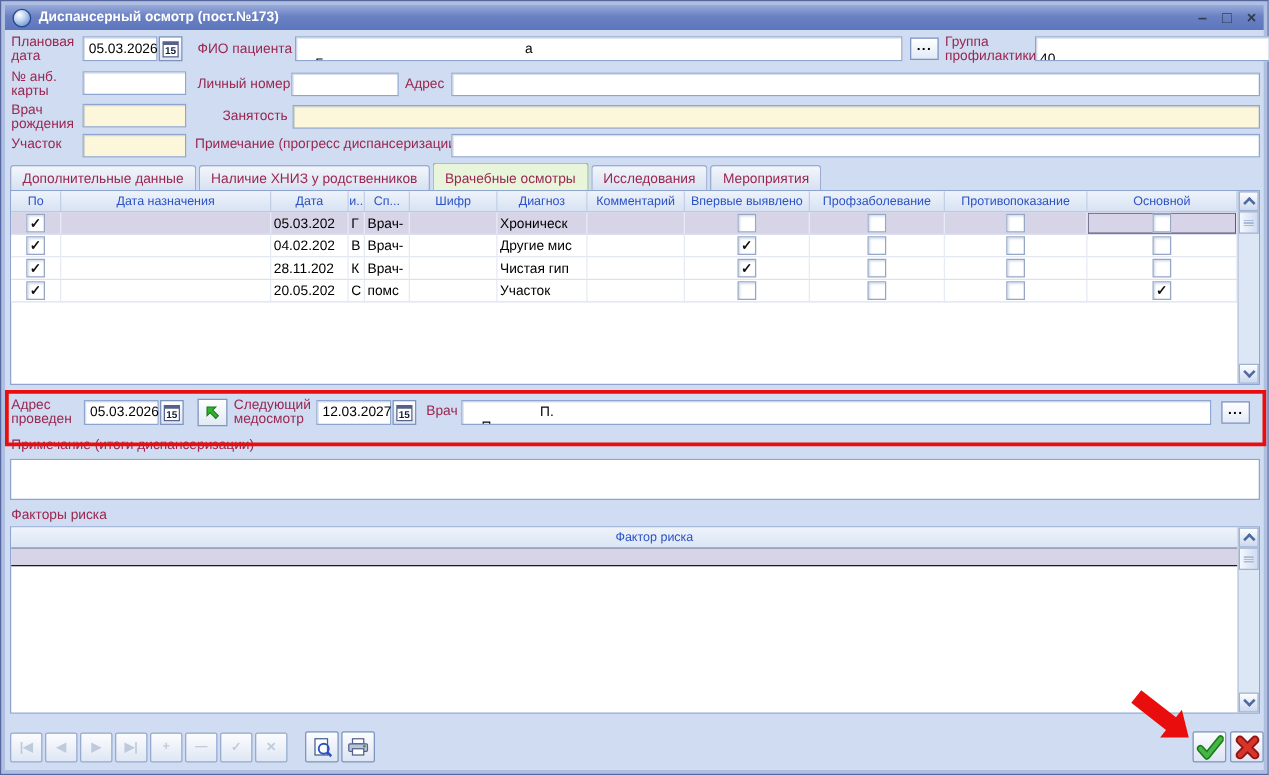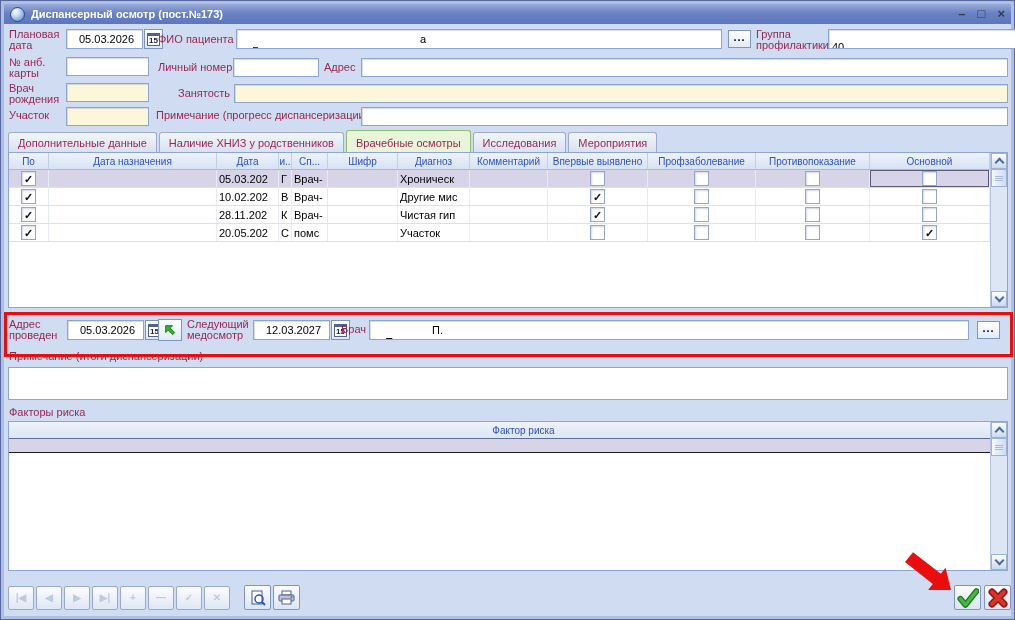--- a/index.html
+++ b/index.html
@@ -11,21 +11,21 @@
   .title-icon{width:13px;height:13px;border-radius:50%;background:radial-gradient(circle at 35% 30%,#ffffff,#bcd2f0 40%,#4d77c8);border:1px solid #274a88;}
   .title-text{color:#fff;font-weight:bold;}
   .win-controls{margin-left:auto;display:flex;gap:12px;color:#333c4e;font-size:13px;font-weight:bold;line-height:18px;}
   .wbtn{cursor:default}
   
   .lbl{position:absolute;color:#9a2750;line-height:11px;}
   .inp{position:absolute;height:19px;background:#fff;border:1px solid #8ea6cf;box-shadow:inset 1px 1px 0 rgba(110,135,180,.28);
        padding:3px 3px 0;box-sizing:border-box;white-space:pre;overflow:hidden;}
   .cream{background:#fcf6da;}
   .datewrap{position:absolute;display:flex;height:20px;}
-  .dtext{width:77px;background:#fff;border:1px solid #8ea6cf;box-shadow:inset 1px 1px 0 rgba(110,135,180,.28);padding:3px 0 0 4px;box-sizing:border-box;text-align:center;}
+  .dtext{width:60px;background:#fff;border:1px solid #8ea6cf;box-shadow:inset 1px 1px 0 rgba(110,135,180,.28);padding:3px 0 0 4px;box-sizing:border-box;text-align:center;}
   .calbtn{width:19px;margin-left:1px;border:1px solid #7f94bd;background:linear-gradient(#ffffff,#dde6f3);display:flex;align-items:center;justify-content:center;box-sizing:border-box;}
   .cal-ico{font-size:8px;line-height:9px;font-weight:bold;color:#123;border:1px solid #55618a;border-top:3px solid #55618a;background:#fff;padding:0 1px;}
   .btn3d{border:1px solid #8095bf;background:linear-gradient(#ffffff,#e2eaf6);display:flex;align-items:center;justify-content:center;box-sizing:border-box;}
   .browse{position:absolute;width:23px;height:18px;font-weight:bold;letter-spacing:1px;padding-bottom:4px;}
   .spin{width:15px;margin-left:auto;border-left:1px solid #8ea6cf;background:linear-gradient(#f7fafd,#dce5f2);display:flex;align-items:center;justify-content:center;}
   .spin-dot{width:5px;height:5px;border:1px solid #45608e;border-radius:50%;}
   
   .tabs{position:absolute;top:131px;left:7px;right:8px;height:20px;display:flex;gap:2px;border-bottom:1px solid #93a7cd;text-align:right;}
   .tab{padding:4px 9px 0;background:linear-gradient(#f3f6fb,#d7e1f1);border:1px solid #9bacce;border-bottom:none;
        border-radius:3px 3px 0 0;color:#9a2750;white-space:nowrap;}
@@ -180,21 +180,21 @@
           </div>
     </div>
 
     <div class="trow">
       <div class="td c0 center">
             <span class="cb">
               <span>✓</span>
             </span>
           </div>
       <div class="td c1"></div>
-      <div class="td c2">10.02.202</div>
+      <div class="td c2">04.02.202</div>
       <div class="td c3">В</div>
       <div class="td c4">Врач-</div>
       <div class="td c5"></div>
       <div class="td c6">Другие мис</div>
       <div class="td c7"></div>
       <div class="td c8 center">
             <span class="cb">
               <span>✓</span>
             </span>
           </div>

